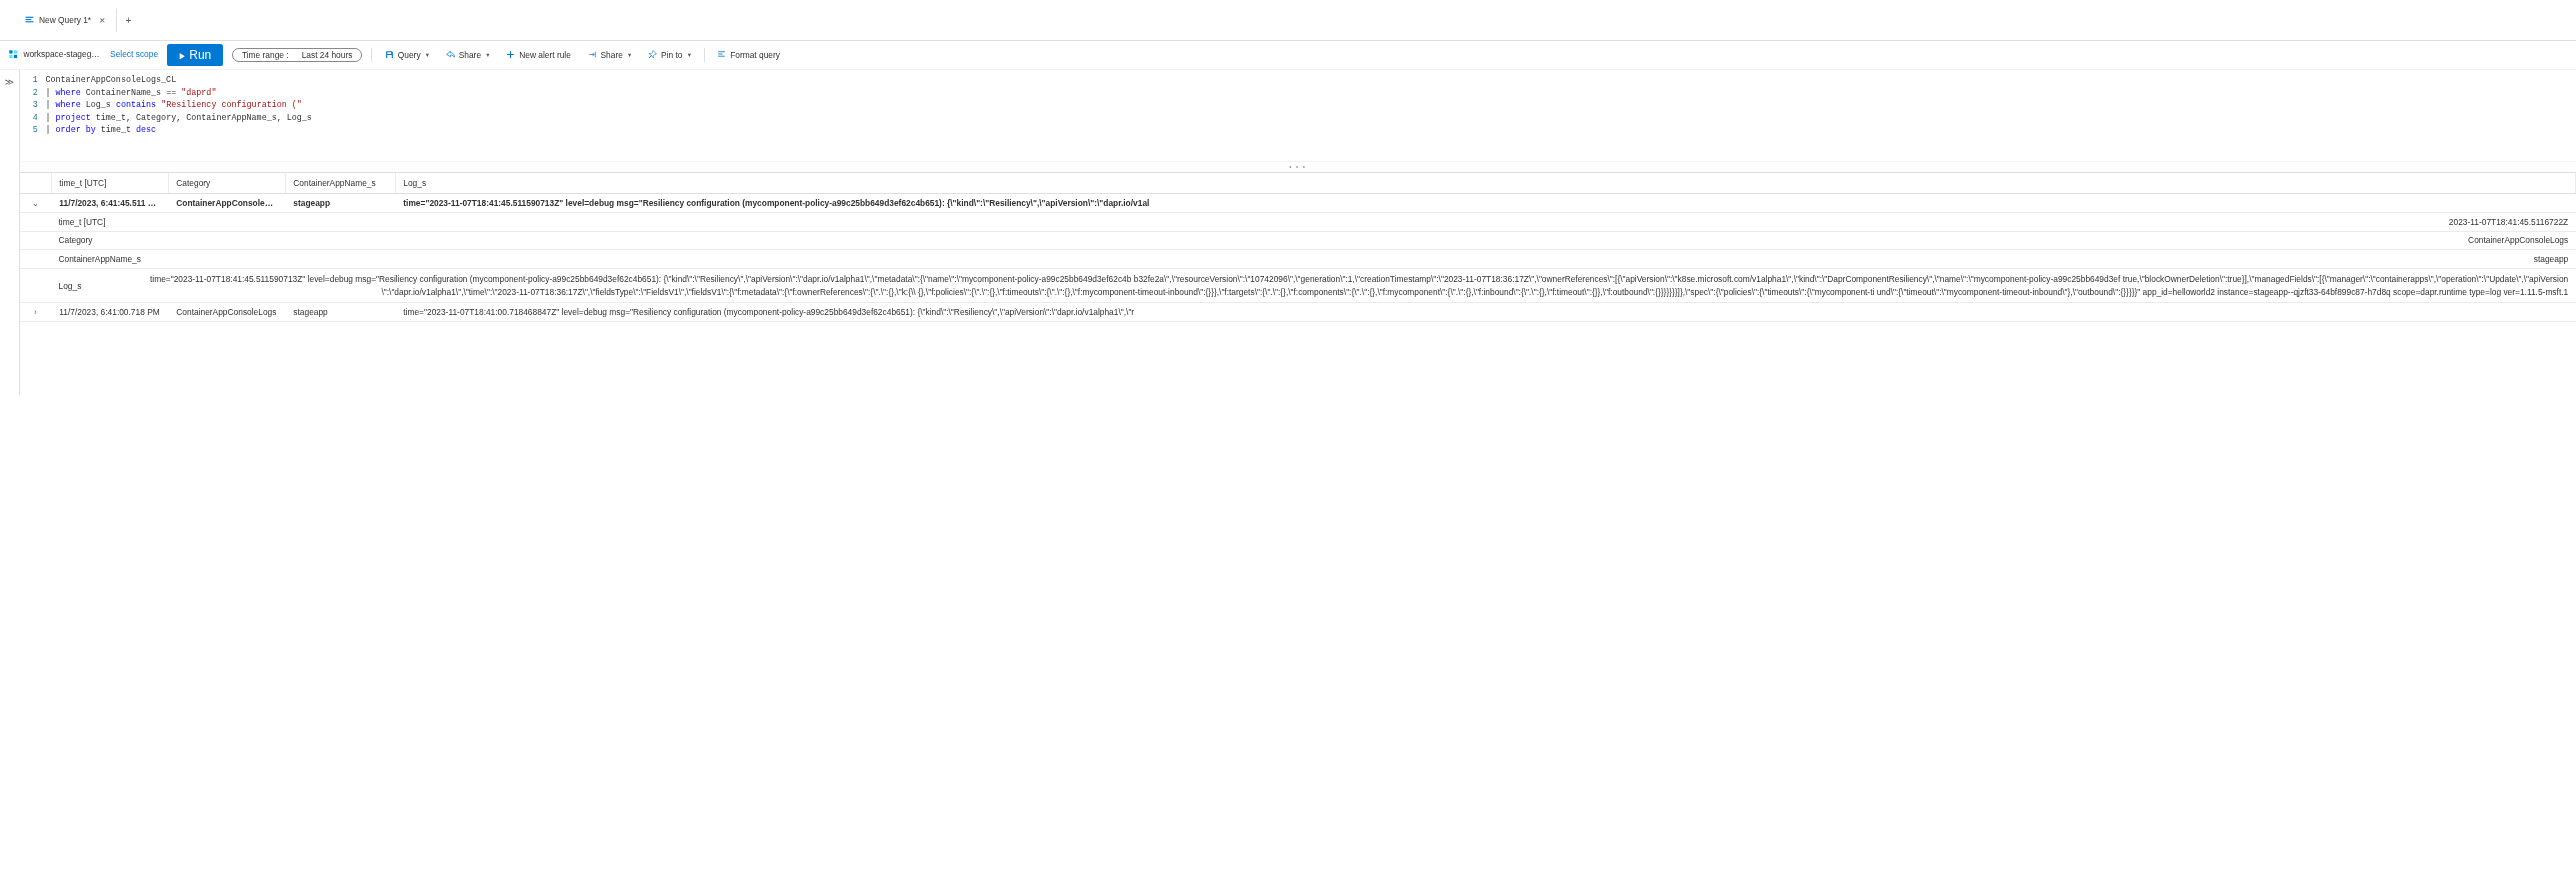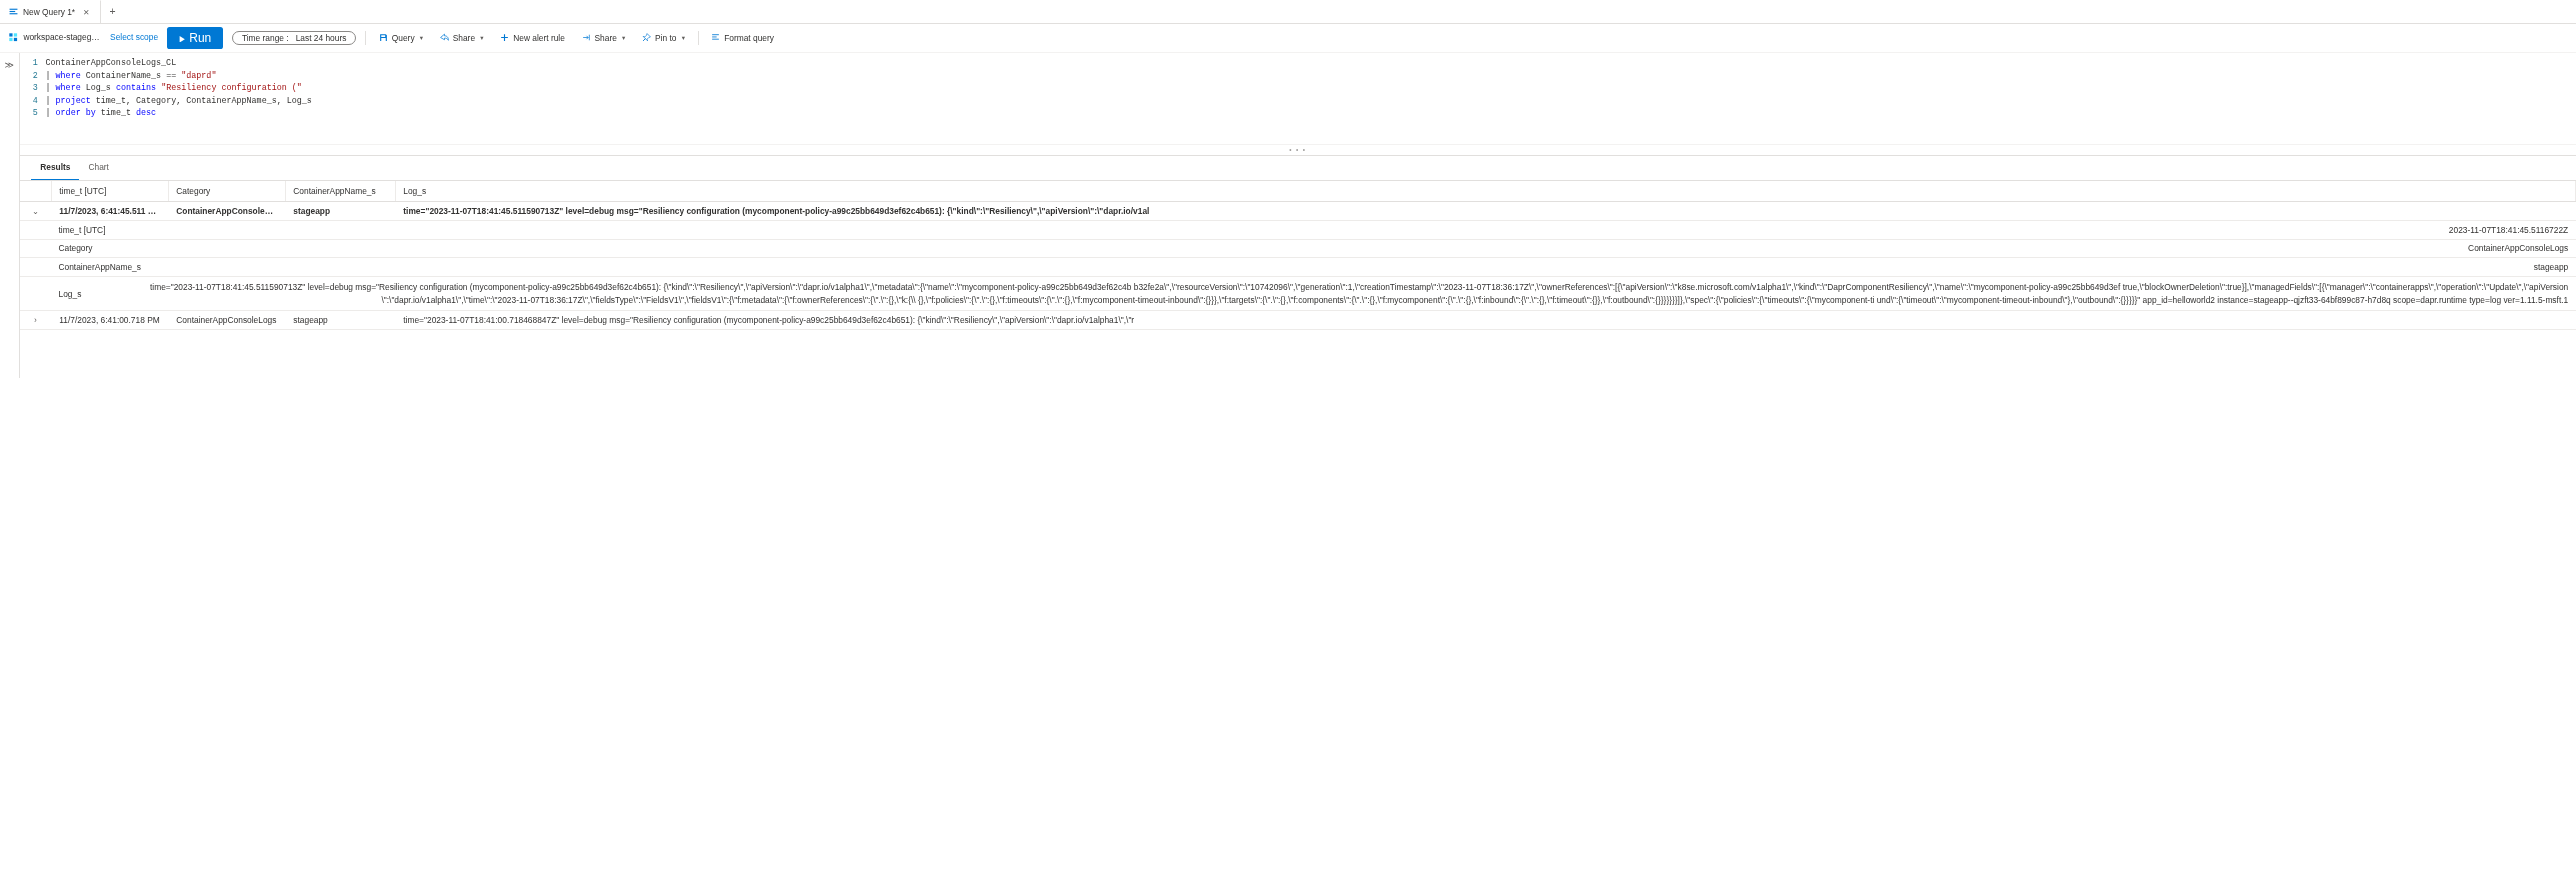--- a/index.html
+++ b/index.html
@@ -6,23 +6,23 @@
     body {
       font-family: "Segoe UI", Arial, sans-serif;
       font-size: 8.4px;
       color: #323130;
       background: #ffffff;
       overflow-x: hidden;
     }
     .tabs-bar {
       display: flex;
       align-items: center;
-      height: 24px;
+      height: 41px;
       border-bottom: 0.6px solid #e1dfdd;
-      padding-left: 1px;
+      padding-left: 17px;
     }
     .tab {
       display: flex;
       align-items: center;
       height: 23.4px;
       padding: 0 7.8px;
       border-right: 0.6px solid #e1dfdd;
       background: #ffffff;
       cursor: pointer;
       gap: 5.2px;
@@ -68,21 +68,21 @@
       gap: 4px;
       cursor: pointer;
       font-size: 12px;
     }
     .time-range {
       border: 0.6px solid #8a8886;
       border-radius: 10.4px;
       padding: 1px 9px;
       display: flex;
       align-items: center;
-      gap: 7px;
+      gap: 13px;
       cursor: pointer;
     }
     .toolbar-sep {
       width: 0.6px;
       height: 14.3px;
       background: #e1dfdd;
     }
     .toolbar-btn {
       display: flex;
       align-items: center;
@@ -344,24 +344,20 @@
           <span class="line-num">4</span>
           <span class="line-code"><span class="tok-pipe">| </span><span class="tok-keyword">project</span><span class="tok-identifier"> time_t, Category, ContainerAppName_s, Log_s</span></span>
         </div>
         <div class="editor-line">
           <span class="line-num">5</span>
           <span class="line-code"><span class="tok-pipe">| </span><span class="tok-keyword">order by</span><span class="tok-identifier"> time_t </span><span class="tok-keyword">desc</span></span>
         </div>
       </div>
     <div class="drag-handle">• • •</div>
 
-    <div class="results-tabs">
-      <div class="results-tab active">Results</div>
-      <div class="results-tab">Chart</div>
-    </div>
 
     <div class="results-table">
       <div class="results-header">
         <div class="col col-expand"></div>
         <div class="col col-time">time_t [UTC]</div>
         <div class="col col-category">Category</div>
         <div class="col col-appname">ContainerAppName_s</div>
         <div class="col col-log">Log_s</div>
       </div>
       <div id="results-body">

